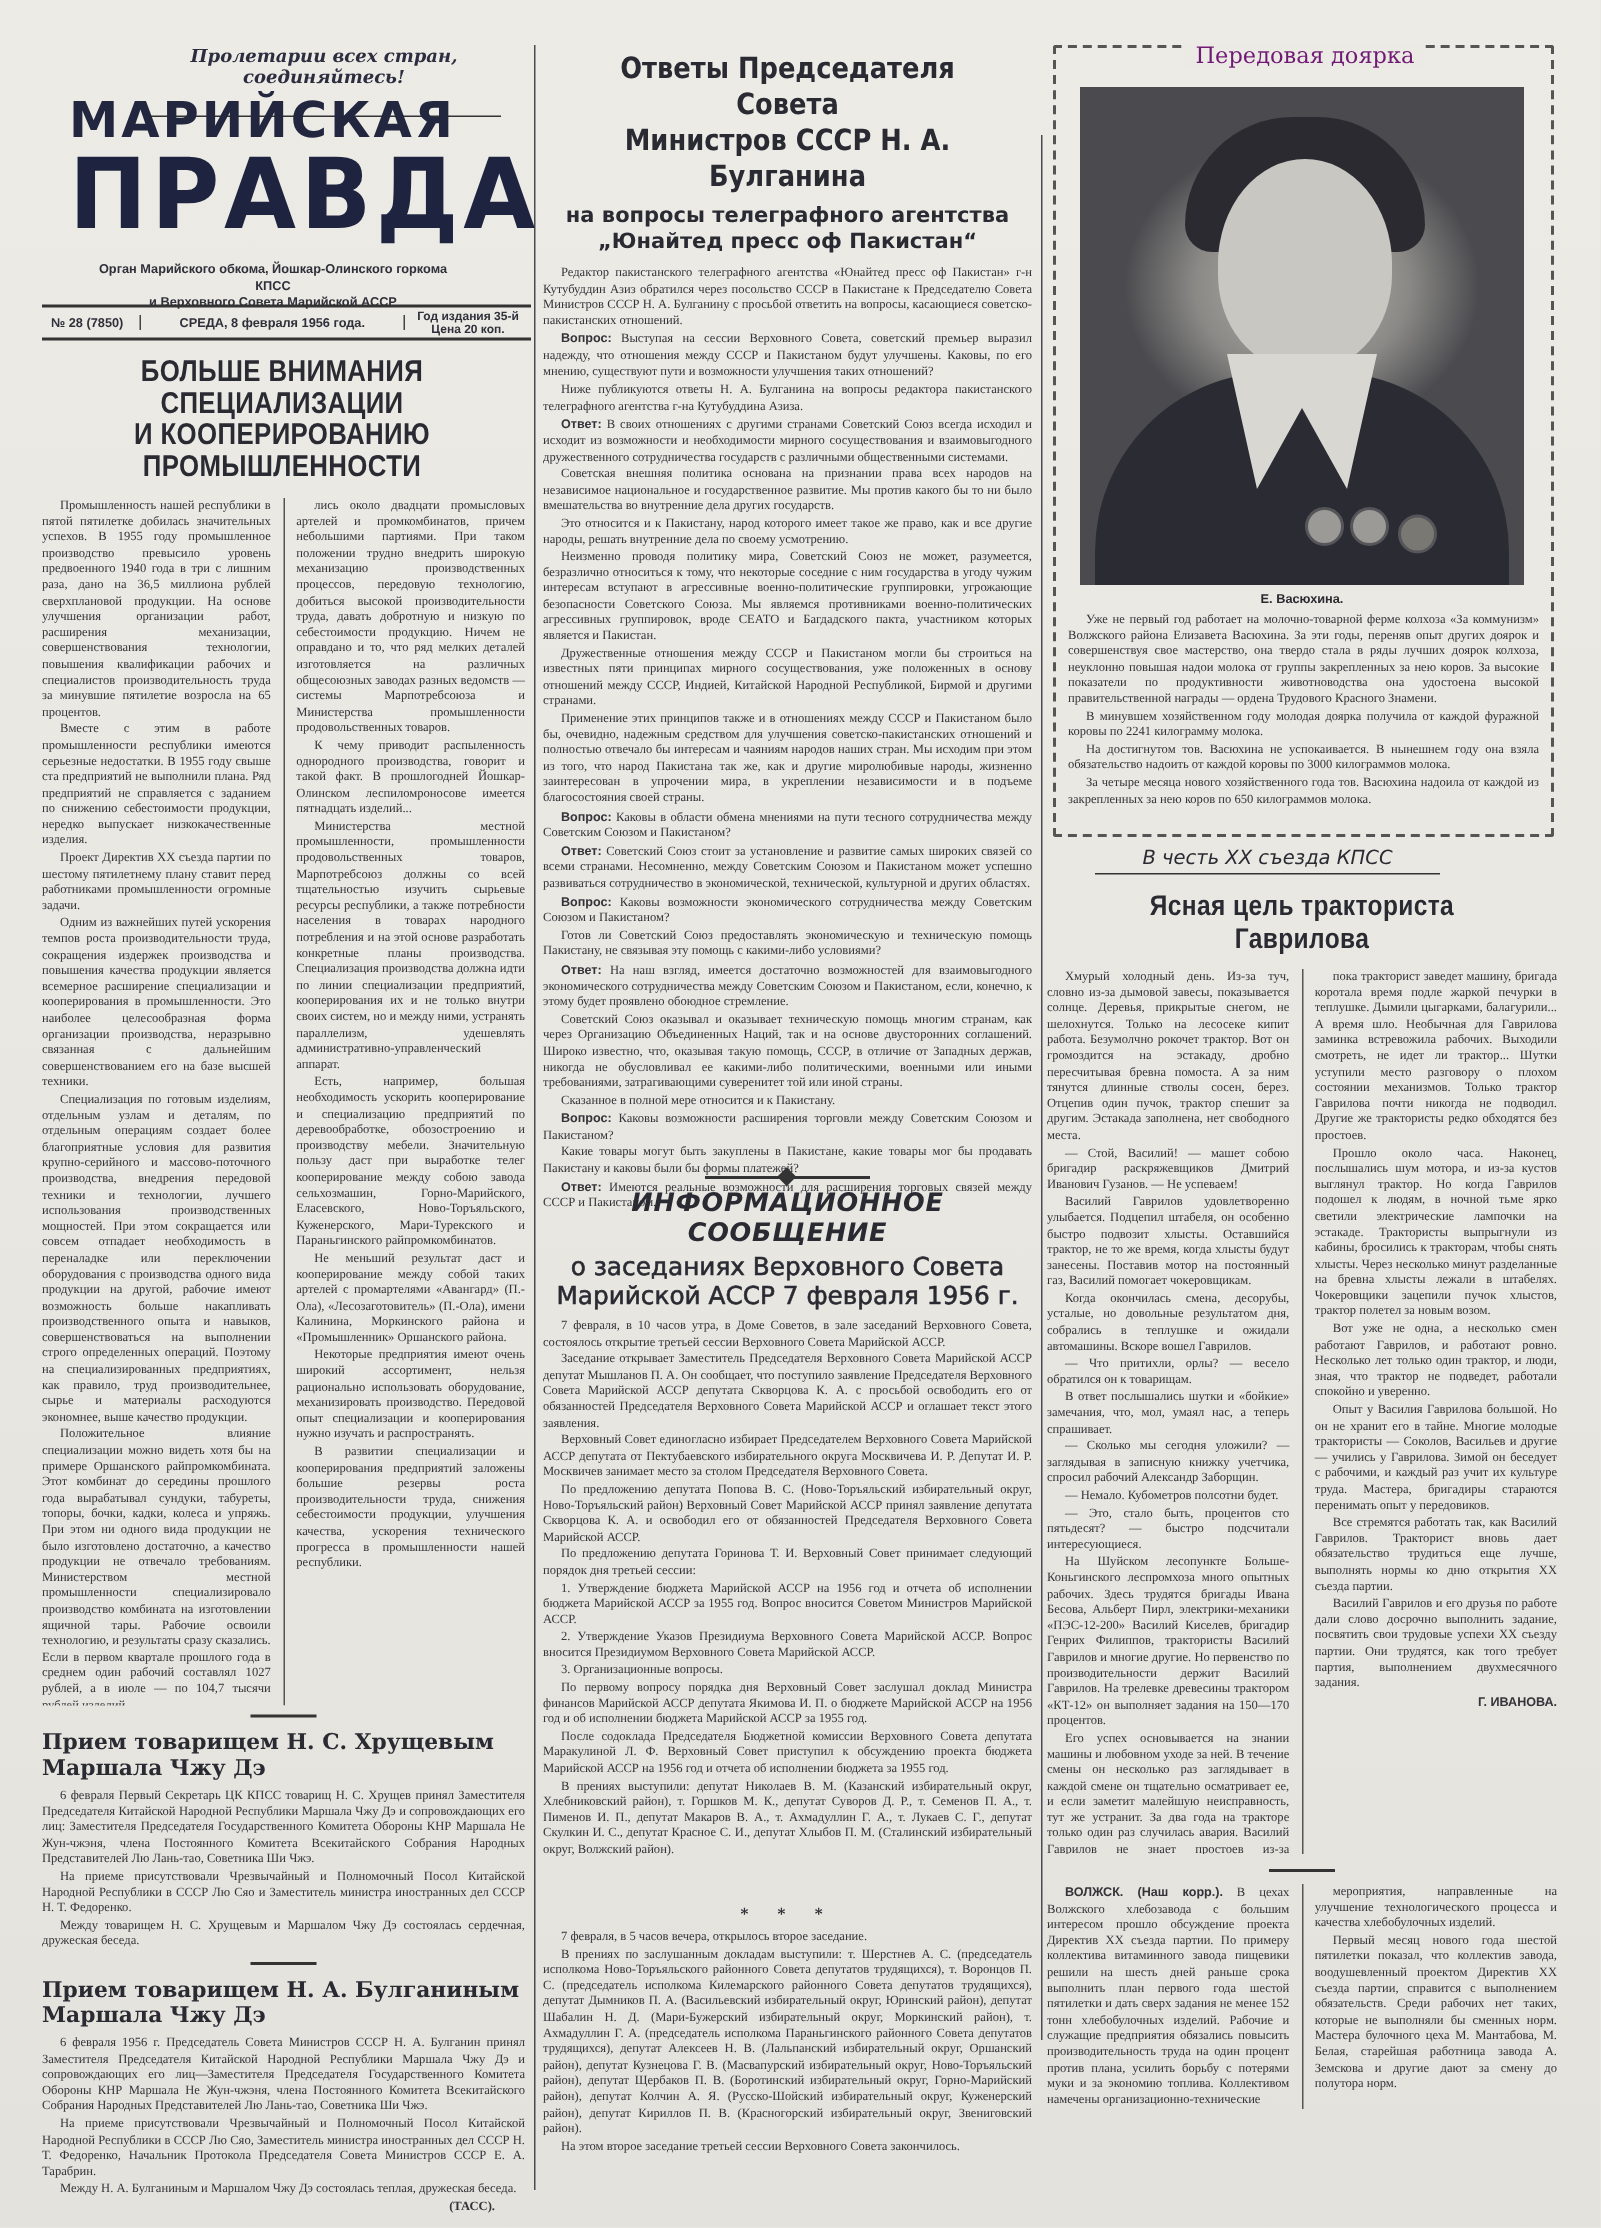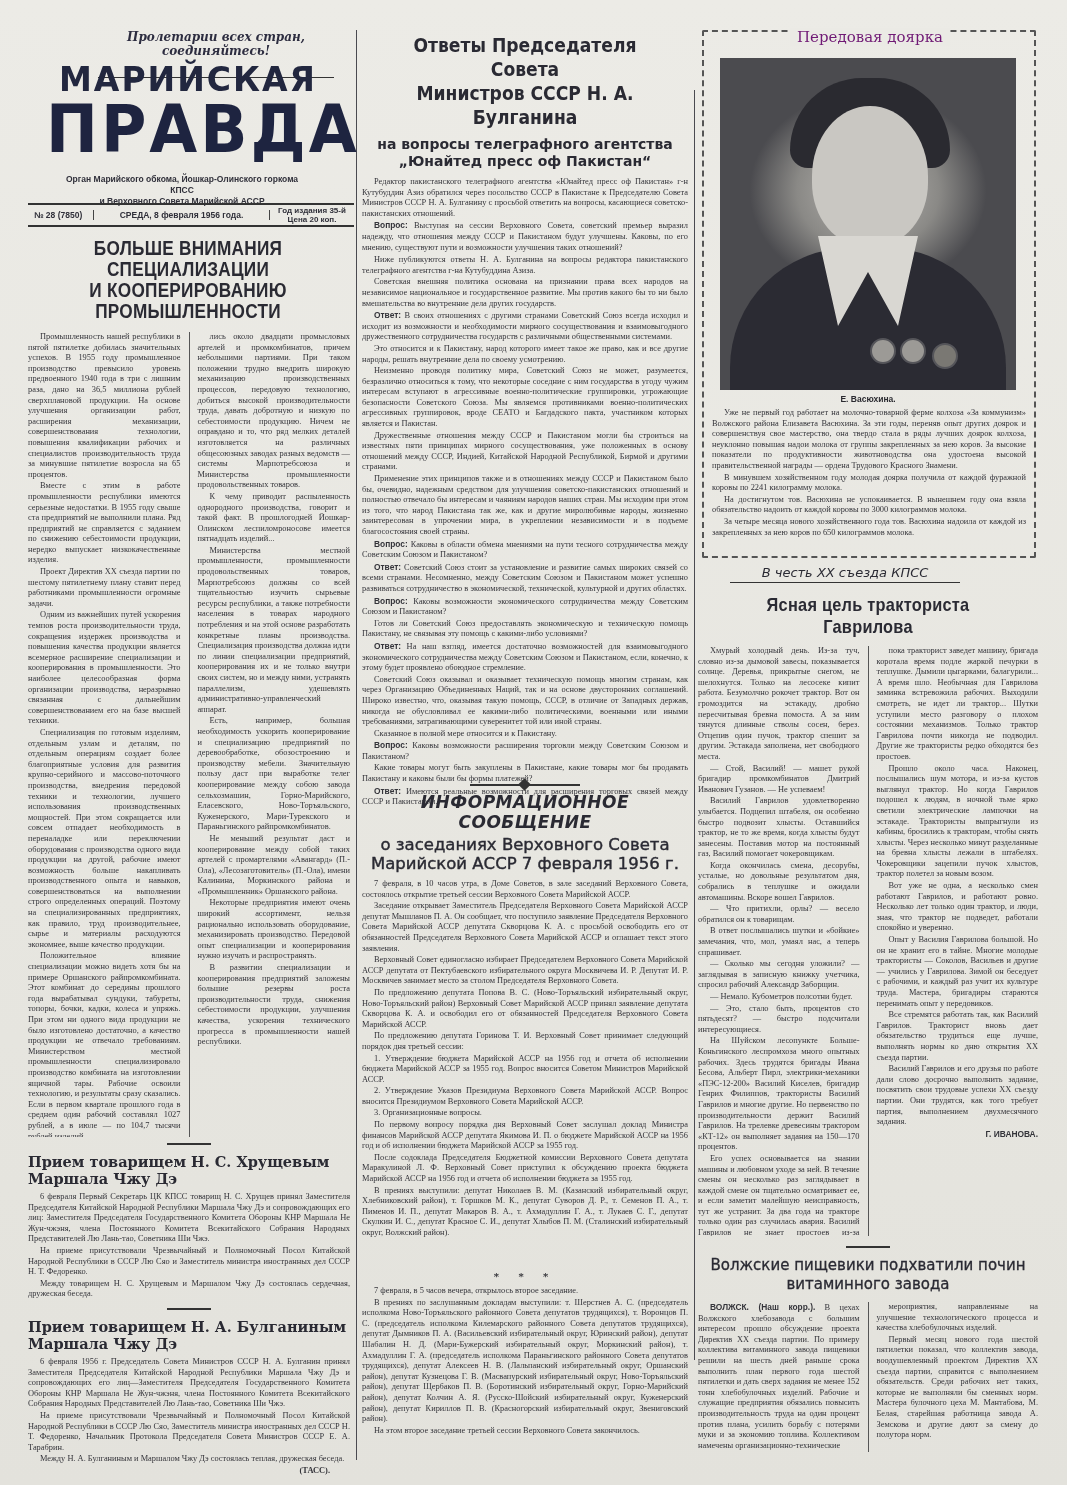--- a/index.html
+++ b/index.html
@@ -29,21 +29,21 @@
   .bold { font-weight: bold; font-family: "Liberation Sans", sans-serif; }
 
   
   .slogan {
     position: absolute; left: 98px; top: 30px; width: 236px;
     font-family: "DejaVu Serif", serif; font-style: italic; font-weight: bold;
     font-size: 12px; color: #2d2d40; border-bottom: 1px solid #333; padding-bottom: 19px;
     text-align: center;
   }
   .title1 {
-    position: absolute; left: 48px; top: 60px; width: 280px;
+    position: absolute; left: 35px; top: 60px; width: 280px;
     font-family: "DejaVu Sans", sans-serif; font-weight: bold;
     font-size: 33px; letter-spacing: 2px; color: #22273f; text-align: center;
   }
   .title2 {
     position: absolute; left: 46px; top: 95px; width: 292px;
     font-family: "DejaVu Sans", sans-serif; font-weight: bold;
     font-size: 62px; letter-spacing: 3px; color: #1e2440; text-align: center;
     line-height: 70px; transform: scaleY(1.05);
   }
   .organ {
@@ -207,22 +207,22 @@
       <div>Министров СССР Н. А. Булганина</div>
     </div>
     <div class="h-sans" style="font-size:14px; line-height:17px; margin-top:6px;">
       <div>на вопросы телеграфного агентства</div>
       <div>„Юнайтед пресс оф Пакистан“</div>
     </div>
     <div class="text" style="margin-top:6px; height:632px; overflow:hidden;">
       <p><span class="bold"></span> <span>Редактор пакистанского телеграфного агентства «Юнайтед пресс оф Пакистан» г-н Кутубуддин Азиз обратился через посольство СССР в Пакистане к Председателю Совета Министров СССР Н. А. Булганину с просьбой ответить на вопросы, касающиеся советско-пакистанских отношений.</span></p>
       <p><span class="bold">Вопрос:</span> <span>Выступая на сессии Верховного Совета, советский премьер выразил надежду, что отношения между СССР и Пакистаном будут улучшены. Каковы, по его мнению, существуют пути и возможности улучшения таких отношений?</span></p>
       <p><span class="bold"></span> <span>Ниже публикуются ответы Н. А. Булганина на вопросы редактора пакистанского телеграфного агентства г-на Кутубуддина Азиза.</span></p>
+      <p><span class="bold">Ответ:</span> <span>В своих отношениях с другими странами Советский Союз всегда исходил и исходит из возможности и необходимости мирного сосуществования и взаимовыгодного дружественного сотрудничества государств с различными общественными системами.</span></p>
       <p><span>Советская внешняя политика основана на признании права всех народов на независимое национальное и государственное развитие. Мы против какого бы то ни было вмешательства во внутренние дела других государств.</span></p>
-      <p><span class="bold">Ответ:</span> <span>В своих отношениях с другими странами Советский Союз всегда исходил и исходит из возможности и необходимости мирного сосуществования и взаимовыгодного дружественного сотрудничества государств с различными общественными системами.</span></p>
       <p><span>Это относится и к Пакистану, народ которого имеет такое же право, как и все другие народы, решать внутренние дела по своему усмотрению.</span></p>
       <p><span>Неизменно проводя политику мира, Советский Союз не может, разумеется, безразлично относиться к тому, что некоторые соседние с ним государства в угоду чужим интересам вступают в агрессивные военно-политические группировки, угрожающие безопасности Советского Союза. Мы являемся противниками военно-политических агрессивных группировок, вроде СЕАТО и Багдадского пакта, участником которых является и Пакистан.</span></p>
       <p><span>Дружественные отношения между СССР и Пакистаном могли бы строиться на известных пяти принципах мирного сосуществования, уже положенных в основу отношений между СССР, Индией, Китайской Народной Республикой, Бирмой и другими странами.</span></p>
       <p><span>Применение этих принципов также и в отношениях между СССР и Пакистаном было бы, очевидно, надежным средством для улучшения советско-пакистанских отношений и полностью отвечало бы интересам и чаяниям народов наших стран. Мы исходим при этом из того, что народ Пакистана так же, как и другие миролюбивые народы, жизненно заинтересован в упрочении мира, в укреплении независимости и в подъеме благосостояния своей страны.</span></p>
       <p><span class="bold">Вопрос:</span> <span>Каковы в области обмена мнениями на пути тесного сотрудничества между Советским Союзом и Пакистаном?</span></p>
       <p><span class="bold">Ответ:</span> <span>Советский Союз стоит за установление и развитие самых широких связей со всеми странами. Несомненно, между Советским Союзом и Пакистаном может успешно развиваться сотрудничество в экономической, технической, культурной и других областях.</span></p>
       <p><span class="bold">Вопрос:</span> <span>Каковы возможности экономического сотрудничества между Советским Союзом и Пакистаном?</span></p>
       <p><span>Готов ли Советский Союз предоставлять экономическую и техническую помощь Пакистану, не связывая эту помощь с какими-либо условиями?</span></p>
       <p><span class="bold">Ответ:</span> <span>На наш взгляд, имеется достаточно возможностей для взаимовыгодного экономического сотрудничества между Советским Союзом и Пакистаном, если, конечно, к этому будет проявлено обоюдное стремление.</span></p>
       <p><span>Советский Союз оказывал и оказывает техническую помощь многим странам, как через Организацию Объединенных Наций, так и на основе двусторонних соглашений. Широко известно, что, оказывая такую помощь, СССР, в отличие от Западных держав, никогда не обусловливал ее какими-либо политическими, военными или иными требованиями, затрагивающими суверенитет той или иной страны.</span></p>
@@ -283,21 +283,21 @@
     <p>За четыре месяца нового хозяйственного года тов. Васюхина надоила от каждой из закрепленных за нею коров по 650 килограммов молока.</p>
   </div>
 
   <div class="rubric">В честь XX съезда КПСС</div>
 
   <div class="col col-right" style="top:594px;">
     <div class="h-bold-caps" style="font-size:19px; line-height:22px;">Ясная цель тракториста Гаврилова</div>
     <div class="two-col text" style="margin-top:8px; height:590px; overflow:hidden;">
       <div>
         <p>Хмурый холодный день. Из-за туч, словно из-за дымовой завесы, показывается солнце. Деревья, прикрытые снегом, не шелохнутся. Только на лесосеке кипит работа. Безумолчно рокочет трактор. Вот он громоздится на эстакаду, дробно пересчитывая бревна помоста. А за ним тянутся длинные стволы сосен, берез. Отцепив один пучок, трактор спешит за другим. Эстакада заполнена, нет свободного места.</p>
-        <p>— Стой, Василий! — машет рукой бригадир промкомбинатов Дмитрий Иванович Гузанов. — Не успеваем!</p>
+        <p>— Стой, Василий! — машет собою бригадир раскряжевщиков Дмитрий Иванович Гузанов. — Не успеваем!</p>
         <p>Василий Гаврилов удовлетворенно улыбается. Подцепил штабеля, он особенно быстро подвозит хлысты. Оставшийся трактор, не то же время, когда хлысты будут занесены. Поставив мотор на постоянный газ, Василий помогает чокеровщикам.</p>
         <p>Когда окончилась смена, десорубы, усталые, но довольные результатом дня, собрались в теплушке и ожидали автомашины. Вскоре вошел Гаврилов.</p>
         <p>— Что притихли, орлы? — весело обратился он к товарищам.</p>
         <p>В ответ послышались шутки и «бойкие» замечания, что, мол, умаял нас, а теперь спрашивает.</p>
         <p>— Сколько мы сегодня уложили? — заглядывая в записную книжку учетчика, спросил рабочий Александр Заборщин.</p>
         <p>— Немало. Кубометров полсотни будет.</p>
         <p>— Это, стало быть, процентов сто пятьдесят? — быстро подсчитали интересующиеся.</p>
         <p>На Шуйском лесопункте Больше-Коньгинского леспромхоза много опытных рабочих. Здесь трудятся бригады Ивана Бесова, Альберт Пирл, электрики-механики «ПЭС-12-200» Василий Киселев, бригадир Генрих Филиппов, трактористы Василий Гаврилов и многие другие. Но первенство по производительности держит Василий Гаврилов. На трелевке древесины трактором «КТ-12» он выполняет задания на 150—170 процентов.</p>
         <p>Его успех основывается на знании машины и любовном уходе за ней. В течение смены он несколько раз заглядывает в каждой смене он тщательно осматривает ее, и если заметит малейшую неисправность, тут же устранит. За два года на тракторе только один раз случилась авария. Василий Гаврилов не знает простоев из-за неисправностей.</p>
 
@@ -310,24 +310,20 @@
         <p>Опыт у Василия Гаврилова большой. Но он не хранит его в тайне. Многие молодые трактористы — Соколов, Васильев и другие — учились у Гаврилова. Зимой он беседует с рабочими, и каждый раз учит их культуре труда. Мастера, бригадиры стараются перенимать опыт у передовиков.</p>
         <p>Все стремятся работать так, как Василий Гаврилов. Тракторист вновь дает обязательство трудиться еще лучше, выполнять нормы ко дню открытия XX съезда партии.</p>
         <p>Василий Гаврилов и его друзья по работе дали слово досрочно выполнить задание, посвятить свои трудовые успехи XX съезду партии. Они трудятся, как того требует партия, выполнением двухмесячного задания.</p>
         <div style="text-align:right; font-weight:bold; font-family:'Liberation Sans',sans-serif;">Г. ИВАНОВА.</div>
       </div>
     </div>
 
     <div class="short-rule" style="margin-top:10px;"></div>
 
     <div>
-      <div class="h-sans" style="font-size:15px; line-height:19px; font-weight:normal; -webkit-text-stroke:0.3px #2a2a33;">
-        <div>Волжские пищевики подхватили почин</div>
-        <div>витаминного завода</div>
-      </div>
       <div class="two-col text" style="margin-top:8px;">
         <div>
           <p><span class="bold">ВОЛЖСК. (Наш корр.).</span> <span>В цехах Волжского хлебозавода с большим интересом прошло обсуждение проекта Директив XX съезда партии. По примеру коллектива витаминного завода пищевики решили на шесть дней раньше срока выполнить план первого года шестой пятилетки и дать сверх задания не менее 152 тонн хлебобулочных изделий. Рабочие и служащие предприятия обязались повысить производительность труда на один процент против плана, усилить борьбу с потерями муки и за экономию топлива. Коллективом намечены организационно-технические</span></p>
         </div>
         <div class="divider"></div>
         <div>
           <p>мероприятия, направленные на улучшение технологического процесса и качества хлебобулочных изделий.</p>
           <p>Первый месяц нового года шестой пятилетки показал, что коллектив завода, воодушевленный проектом Директив XX съезда партии, справится с выполнением обязательств. Среди рабочих нет таких, которые не выполняли бы сменных норм. Мастера булочного цеха М. Мантабова, М. Белая, старейшая работница завода А. Земскова и другие дают за смену до полутора норм.</p>
         </div>
       </div>

